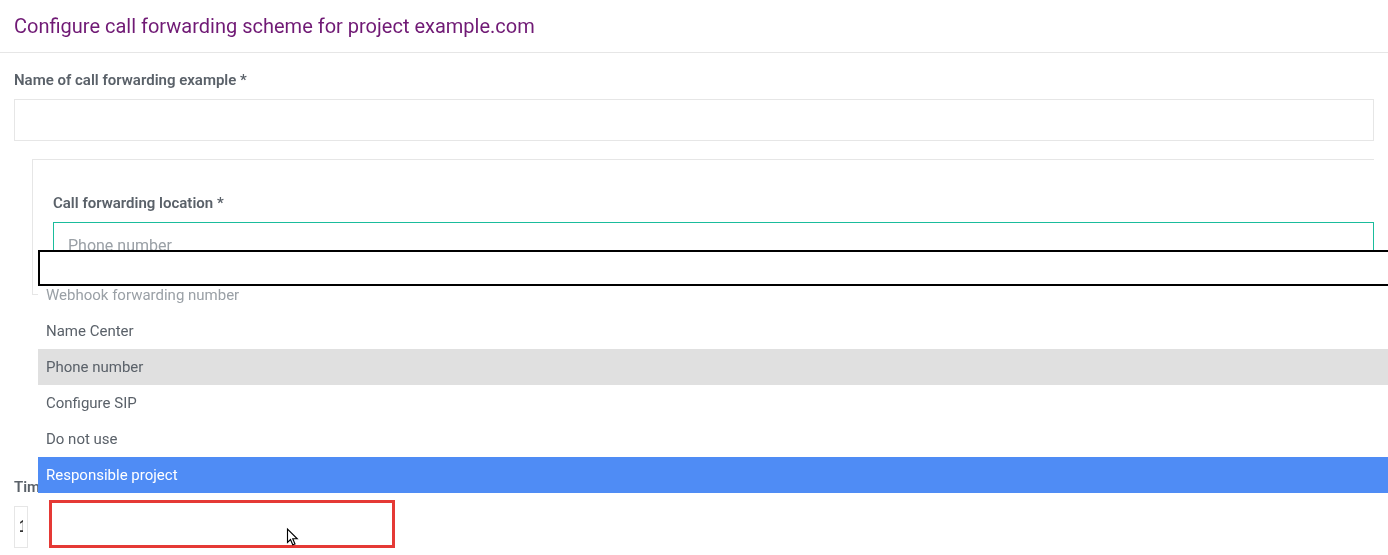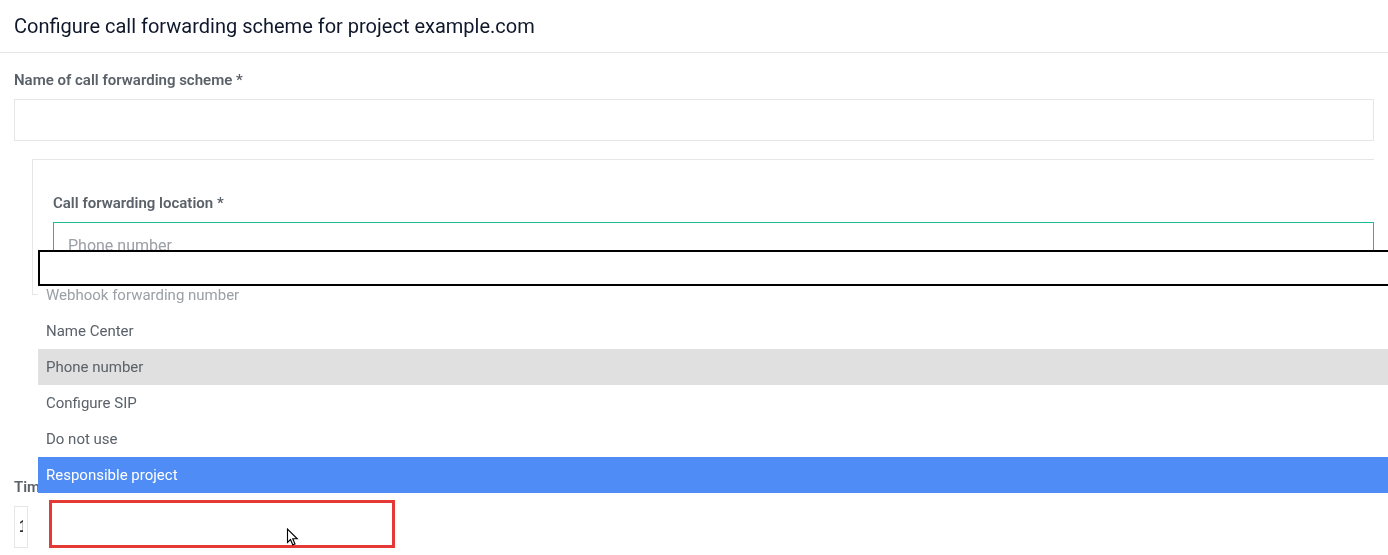--- a/index.html
+++ b/index.html
@@ -12,21 +12,21 @@
     background: #fff;
     color: #5a6169;
     width: 1388px;
     height: 555px;
     overflow: hidden;
     position: relative;
   }
   .page-title {
     font-size: 20px;
     padding: 14px 14px 14px 14px;
-    color: #0f172a;
+    color: #701a75;
     font-weight: 400;
   }
   .divider {
     border-bottom: 1px solid #e6e6e6;
     width: 100%;
   }
   .form-area {
     padding: 18px 14px 0 14px;
   }
   .field-label {
@@ -146,21 +146,21 @@
     height: 22px;
   }
 </style>
 </head>
 <body>
 
 <div class="page-title">Configure call forwarding scheme for project example.com</div>
 <div class="divider"></div>
 
 <div class="form-area">
-  <label class="field-label">Name of call forwarding scheme *</label>
+  <label class="field-label">Name of call forwarding example *</label>
   <input type="text" class="text-input" value="" style="">
 
   <div class="panel">
     <label class="field-label">Call forwarding location *</label>
     <div class="select-display">
       <span>Phone number</span>
     </div>
   </div>
 </div>
 

